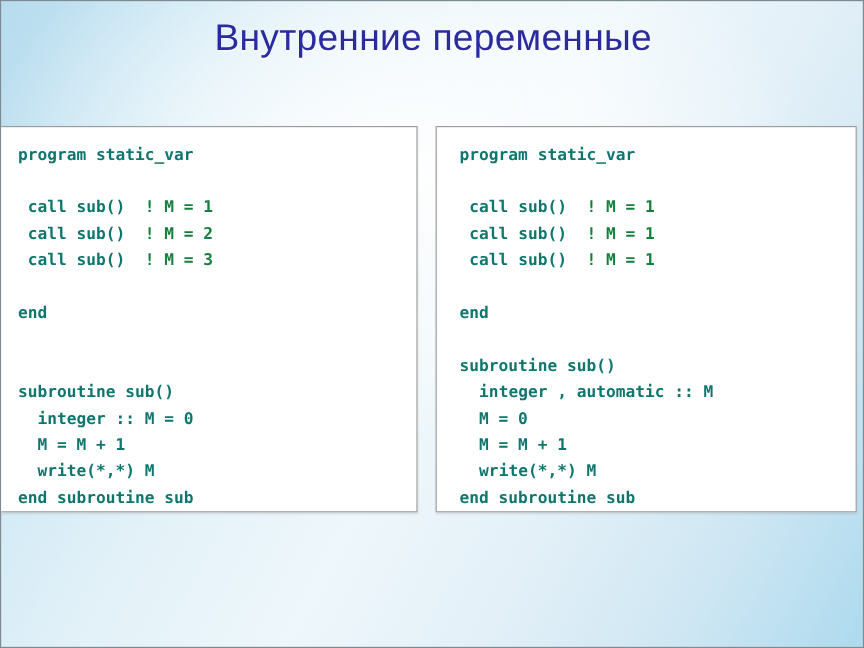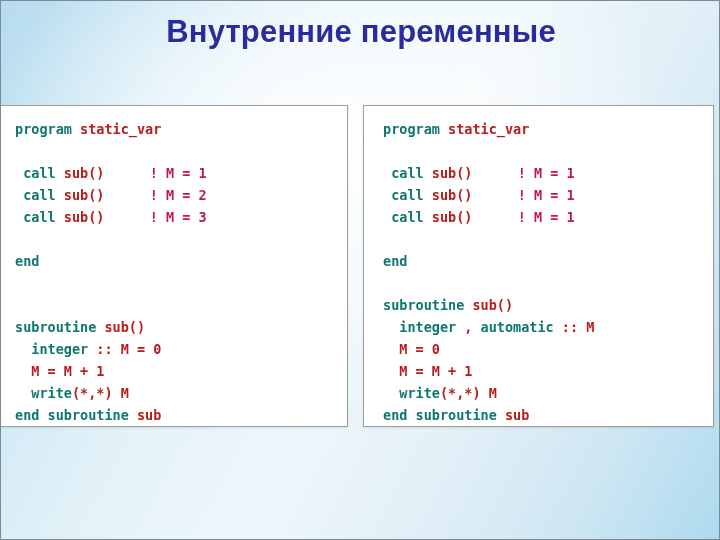--- a/index.html
+++ b/index.html
@@ -39,21 +39,21 @@
     top: 0;
     width: 720px;
     height: 62px;
     display: flex;
     align-items: center;
     justify-content: center;
   }
   #slide-title {
     font-family: "Liberation Sans", sans-serif;
     font-size: 31px;
-    font-weight: bold;
+    font-weight: normal;
     color: #2b2b9e;
     letter-spacing: 0.2px;
     white-space: nowrap;
     text-shadow: 0 1px 0 rgba(255,255,255,0.55);
   }
 
   
   .code-panel {
     position: absolute;
     top: 104px;
@@ -81,22 +81,22 @@
     line-height: 22px;
     white-space: pre;
   }
   #panel-left .code-body { padding-left: 21px; }
   #panel-right .code-body { padding-left: 19px; }
 
   .line { height: 22px; }
   .line.blank { height: 22px; }
 
   .kw  { color: #0f766e; }
-  .id  { color: #b91c1c; text-align: right; }
-  .cm  { color: #be185d; margin-left: 29px; }
+  .id  { color: #0f766e; text-align: right; }
+  .cm  { color: #15803d; }
 </style>
 </head>
 <body>
 
 <div id="slide">
 
   <div id="title-band">
     <div id="slide-title">Внутренние переменные</div>
   </div>
 

